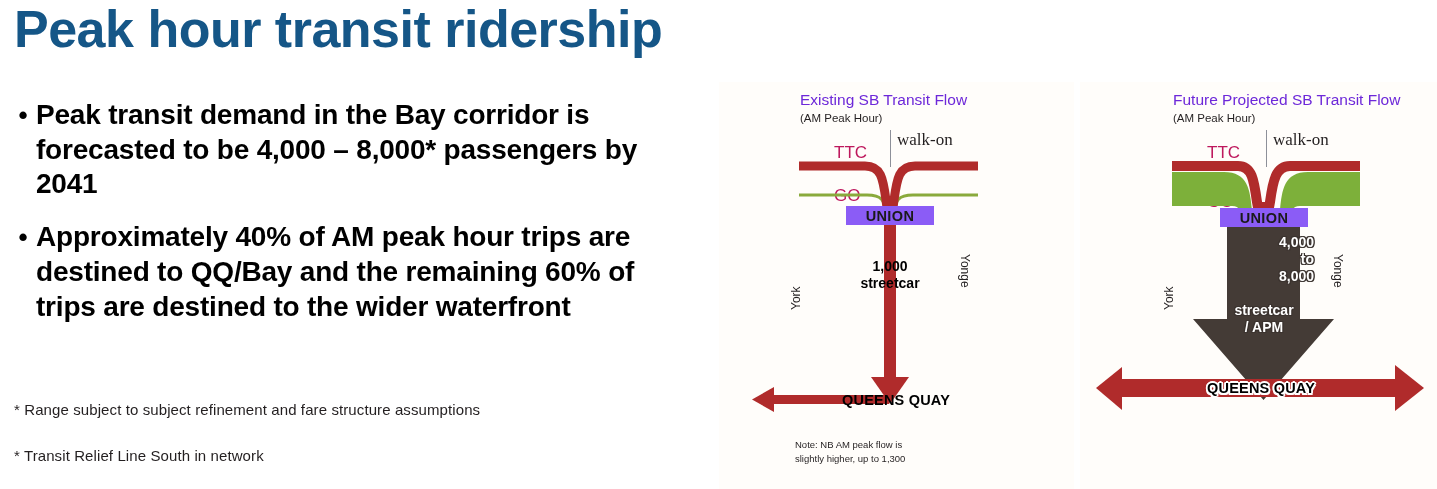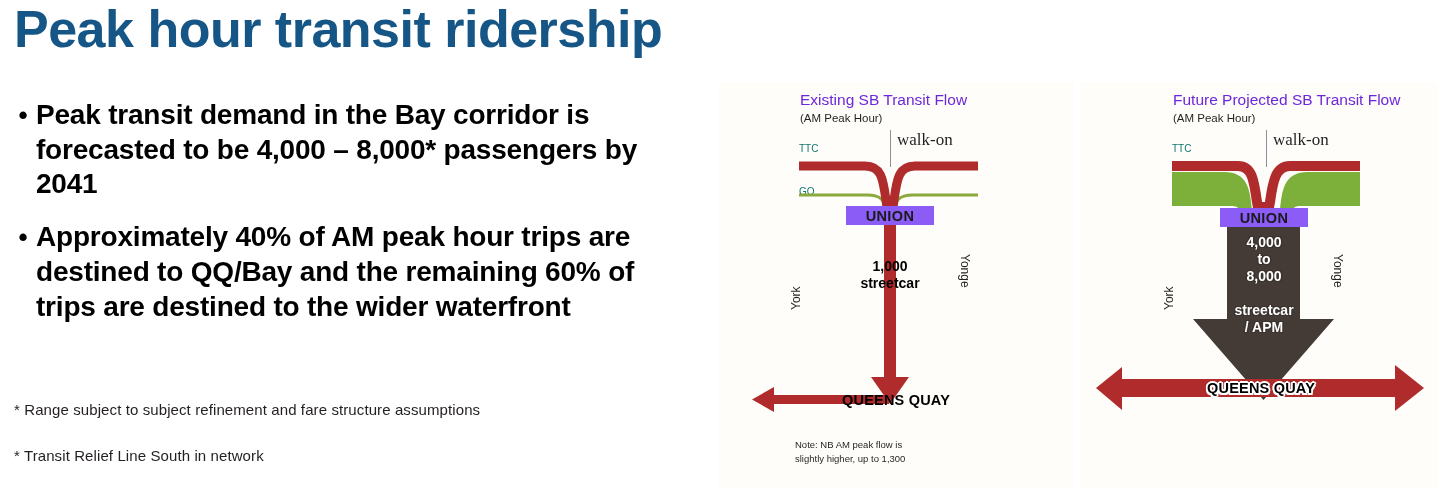--- a/index.html
+++ b/index.html
@@ -47,21 +47,21 @@
 
   .panel-title{
     position:absolute;
     font-size:15.5px;color:#6d28d9;white-space:nowrap;
   }
   .panel-subtitle{
     position:absolute;
     font-size:11.5px;color:#231f20;white-space:nowrap;
   }
   .mode-label{
-    position:absolute;font-size:10px;color:#0f766e;white-space:nowrap;
+    position:absolute;font-size:17px;color:#be185d;white-space:nowrap;margin-left:35px;
   }
   .walkon-label{
     position:absolute;font-size:17px;color:#231f20;white-space:nowrap;font-family:Liberation Serif, serif;
   }
   .walkon-line{
     position:absolute;width:1px;background:#8d9099;
   }
   .street-label{
     position:absolute;font-size:12px;color:#231f20;white-space:nowrap;
   }
@@ -190,20 +190,20 @@
     <rect x="42" y="297" width="273" height="18" fill="#b02b2b"></rect>
     <polygon points="42,285 42,328 16,306" fill="#b02b2b"></polygon>
     <polygon points="315,283 315,329 344,306" fill="#b02b2b"></polygon>
   </svg>
 
   <div class="union-box" style="left:140px;top:126px;width:88px;height:19px;">UNION</div>
 
   <div class="street-label up" style="left:96px;top:214px;">York</div>
   <div class="street-label down" style="left:265px;top:172px;">Yonge</div>
 
-  <div class="arrow-inner-text" style="left:134px;top:152px;width:100px;">4,000
+  <div class="arrow-inner-text" style="left:134px;top:152px;width:100px;text-align:right;">4,000
 to
 8,000</div>
   <div class="arrow-inner-text" style="left:134px;top:220px;width:100px;">streetcar
 / APM</div>
 
   <div class="qq-label outlined" style="left:127px;top:298px;">QUEENS QUAY</div>
 </div>
 
 </body></html>

